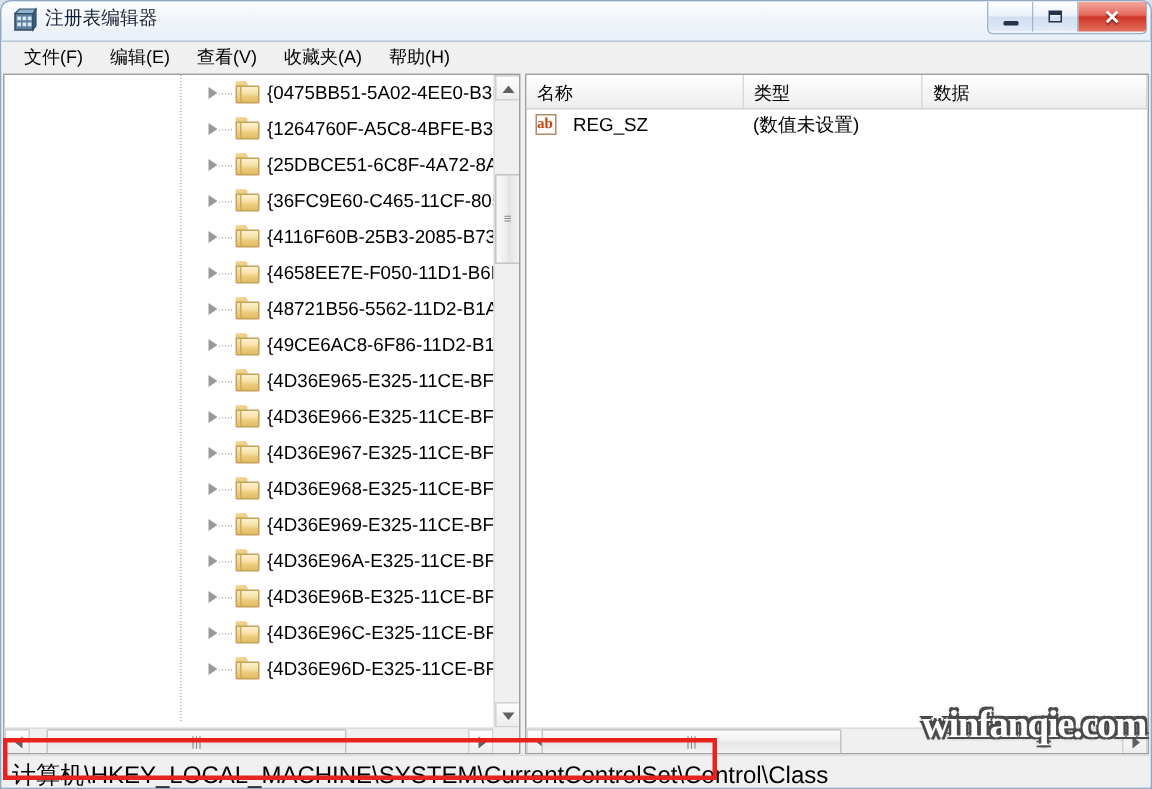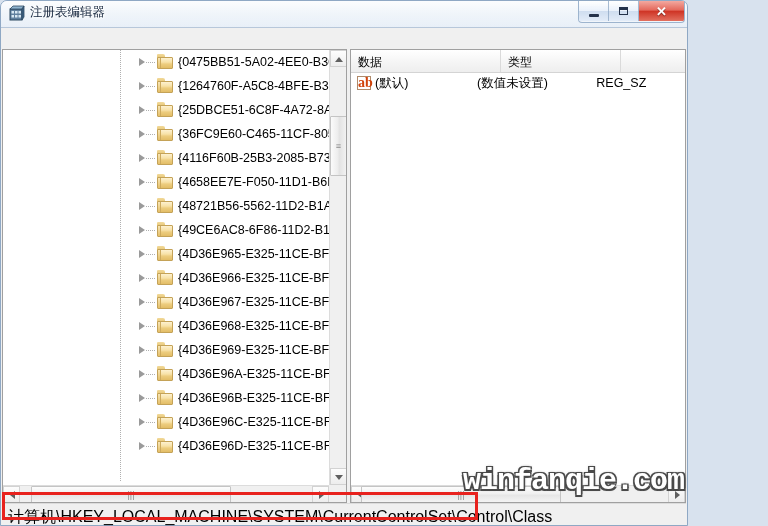--- a/index.html
+++ b/index.html
@@ -6,21 +6,21 @@
     margin: 0; padding: 0;
     width: 768px; height: 526px;
     overflow: hidden;
     font-family: "Liberation Sans", "DejaVu Sans", sans-serif;
   }
   body { background: #d8e2ee; }
 
   .window {
     position: absolute;
     left: 0; top: 0;
-    width: 688px; height: 526px;
+    width: 768px; height: 526px;
     box-sizing: border-box;
   }
 
   
   .frame-outer {
     position: absolute;
     left: 0; top: 0; right: 0; bottom: 0;
     background: linear-gradient(to bottom, #e9f0f8 0%, #dbe6f2 38%, #cfdcec 60%, #dde7f3 100%);
     border: 1px solid #8fa8c4;
     border-radius: 7px 7px 0 0;
@@ -336,21 +336,21 @@
     position: absolute;
     left: 0; top: 0;
     width: 14px; height: 14px;
     background: #fff;
     border: 1px solid #b08a6a;
     box-sizing: border-box;
   }
   .ab-icon .txt {
     position: absolute;
     left: 1px; top: 0px;
-    font-size: 14px;
+    font-size: 10px;
     font-weight: bold;
     color: #d1420a;
     font-family: "Liberation Serif", serif;
     line-height: 13px;
   }
 
   
   .statusbar {
     position: absolute;
     left: 1px; right: 1px; bottom: 1px;
@@ -375,23 +375,23 @@
     border: 3px solid #e8221e;
     box-sizing: border-box;
     pointer-events: none;
     z-index: 50;
   }
 
   
   .watermark {
     position: absolute;
     right: 4px; bottom: 28px;
-    font-size: 30px;
+    font-size: 26px;
     font-weight: bold;
-    font-family: Liberation Mono, monospace;
+    font-family: Liberation Serif, serif;
     color: #ffffff;
     letter-spacing: -1px;
     text-shadow:
       -1.5px -1.5px 0 #4a4a4a, 1.5px -1.5px 0 #4a4a4a,
       -1.5px  1.5px 0 #4a4a4a, 1.5px  1.5px 0 #4a4a4a,
        0 0 3px rgba(60,60,60,.9);
     z-index: 60;
     pointer-events: none;
     white-space: nowrap;
   }
@@ -427,20 +427,27 @@
         <div class="max-glyph"></div>
       </div>
       <div class="cap-btn close">
         <div class="close-glyph">✕</div>
       </div>
     </div>
   </div>
 
   <div class="client">
 
+    <div class="menubar">
+      <div class="menu-item">文件(F)</div>
+      <div class="menu-item">编辑(E)</div>
+      <div class="menu-item">查看(V)</div>
+      <div class="menu-item">收藏夹(A)</div>
+      <div class="menu-item">帮助(H)</div>
+    </div>
 
     <div class="panes">
 
       <div class="pane-left">
         <div class="tree" id="tree-host">
             <div class="tree-row">
               <div class="dotline" style="left: 117px;"></div>
               <div class="dotline-h" style="left: 143px; width: 10px;"></div>
               <div class="chevron" style="left: 136px;"></div>
               <div class="folder" style="left: 154px;">
@@ -652,32 +659,32 @@
           </div>
           <div class="sb-btn" style="right:0;top:0;width:17px;height:17px;">
             <div class="sb-arrow arrow-right" style="left:6px;top:4px;"></div>
           </div>
         </div>
         <div class="sb-corner"></div>
       </div>
 
       <div class="pane-right">
         <div class="lv-header" id="lv-header-host">
+            <div class="lv-col" style="width: 145px;">名称</div>
+            <div class="lv-col" style="width: 120px;">类型</div>
             <div class="lv-col" style="width: 150px;">数据</div>
-            <div class="lv-col" style="width: 120px;">类型</div>
           </div>
         <div class="lv-body" id="lv-body-host">
             <div class="lv-row">
               <div class="ab-icon">
                 <div class="sheet"></div>
                 <div class="txt">ab</div>
               </div>
-              <div class="lv-cell" style="width: 121px;">(默认)</div>
+              <div class="lv-cell" style="width: 120px; padding-left: 7px;">REG_SZ</div>
               <div class="lv-cell" style="width: 150px; padding-left: 7px;">(数值未设置)</div>
-              <div class="lv-cell" style="width: 120px; padding-left: 7px;">REG_SZ</div>
             </div>
           </div>
 
         <div class="sb-h" style="right:0;">
           <div class="sb-btn" style="left:0;top:0;width:17px;height:17px;">
             <div class="sb-arrow arrow-left" style="left:6px;top:4px;"></div>
           </div>
           <div class="sb-thumb horiz" id="lv-hthumb" style="top: 0px; height: 17px; left: 10px; width: 200px;">
             <div class="grip">|||</div>
           </div>

